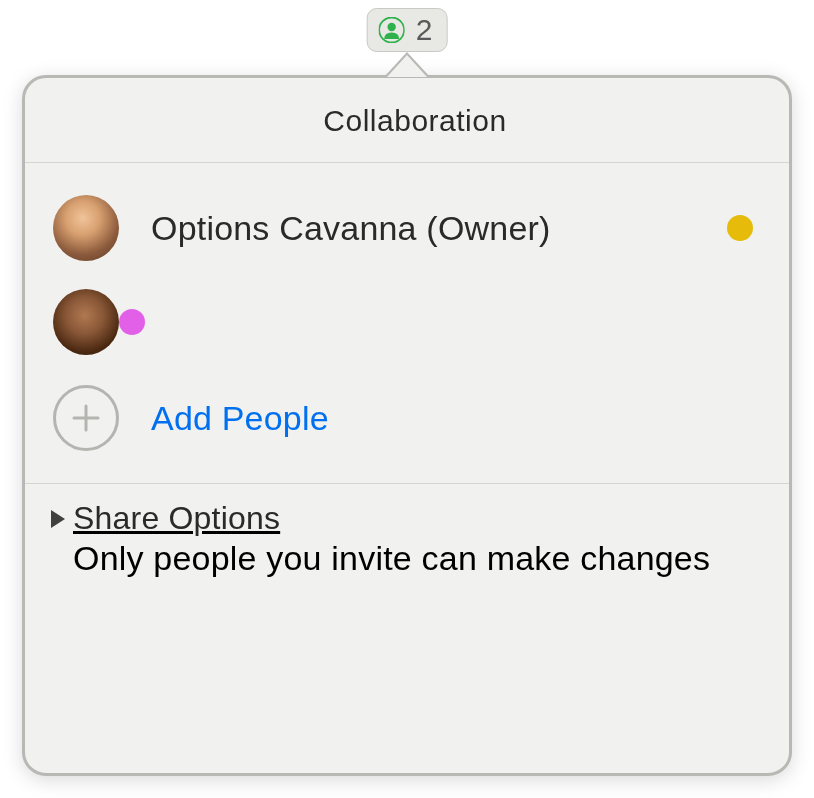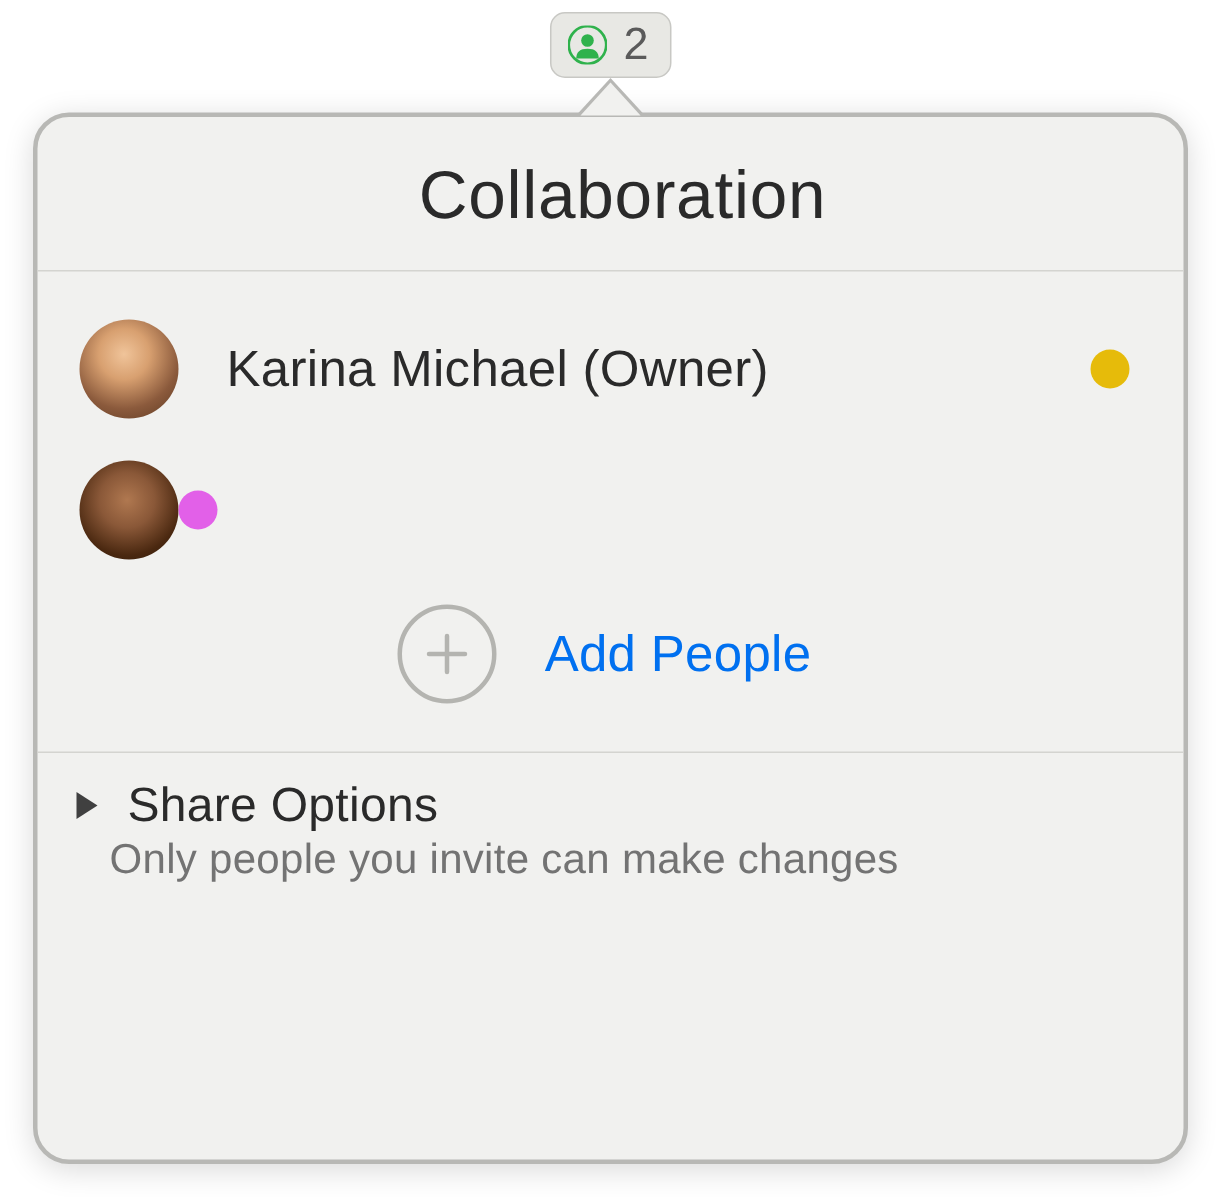--- a/index.html
+++ b/index.html
@@ -72,21 +72,21 @@
       bottom: 22px;
       background: #f1f1ef;
       border: 3px solid #b8b8b5;
       border-radius: 24px;
       box-shadow: 0 4px 20px rgba(0,0,0,0.15);
       overflow: hidden;
       z-index: 4;
     }
     .popover-title {
       text-align: center;
-      font-size: 45px;
+      font-size: 30px;
       font-weight: 400;
       color: #2a2a2a;
       padding: 26px 0 24px 16px;
       border-bottom: 1px solid #d4d4d0;
       letter-spacing: 0.5px;
     }
     .participants {
       padding: 18px 0 8px 0;
     }
     .participant {
@@ -122,21 +122,20 @@
     .color-dot {
       width: 26px;
       height: 26px;
       border-radius: 50%;
       flex-shrink: 0;
     }
     .add-people {
       display: flex;
       align-items: center;
       padding: 16px 36px 24px 28px;
-      justify-content: center;
     }
     .add-icon {
       width: 66px;
       height: 66px;
       border-radius: 50%;
       border: 3px solid #b4b4b0;
       display: flex;
       align-items: center;
       justify-content: center;
       flex-shrink: 0;
@@ -147,38 +146,39 @@
       margin-left: 32px;
       letter-spacing: 0.2px;
     }
     .share-options {
       border-top: 1px solid #d4d4d0;
       padding: 16px 26px 20px 26px;
     }
     .share-header {
       display: flex;
       align-items: center;
-      gap: 20px;
+      gap: 8px;
+      text-decoration: underline;
     }
     .disclosure {
       width: 0;
       height: 0;
       border-top: 9px solid transparent;
       border-bottom: 9px solid transparent;
       border-left: 14px solid #404040;
       flex-shrink: 0;
     }
     .share-title {
       font-size: 32px;
       color: #2a2a2a;
       letter-spacing: 0.2px;
     }
     .share-subtitle {
-      font-size: 28px;
-      color: #737373;
+      font-size: 34px;
+      color: #000000;
       margin-left: 22px;
       margin-top: 2px;
       letter-spacing: 0.2px;
     }
   </style>
 </head>
 <body>
 
 <div class="badge">
   <span class="badge-icon">
@@ -194,21 +194,21 @@
 <div class="popover-arrow-border"></div>
 <div class="popover-arrow"></div>
 
 <div class="popover">
   <div class="popover-title">Collaboration</div>
 
   <div class="participants">
 
     <div class="participant">
       <div class="avatar avatar-1"></div>
-      <div class="participant-name">Karina Michael (Owner)</div>
+      <div class="participant-name">Options Cavanna (Owner)</div>
       <div class="color-dot" style="background:#e6bb0a"></div>
     </div>
 
     <div class="participant">
       <div class="avatar avatar-2"></div>
       <div class="color-dot" style="background:#e260e8"></div>
     </div>
 
 
     <div class="add-people">

